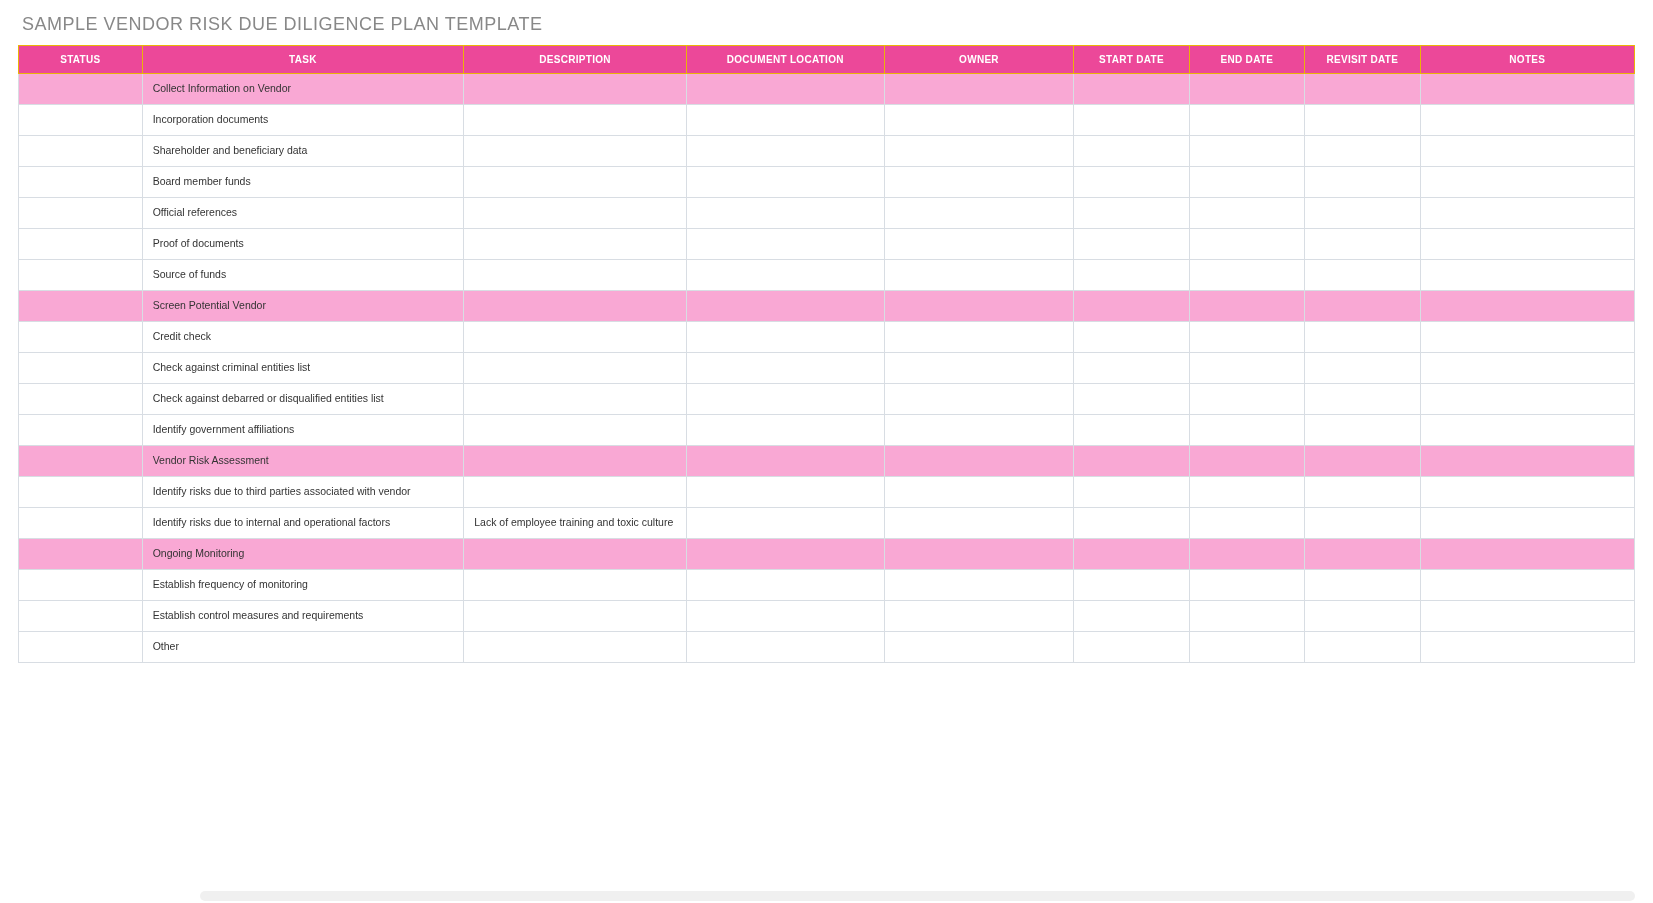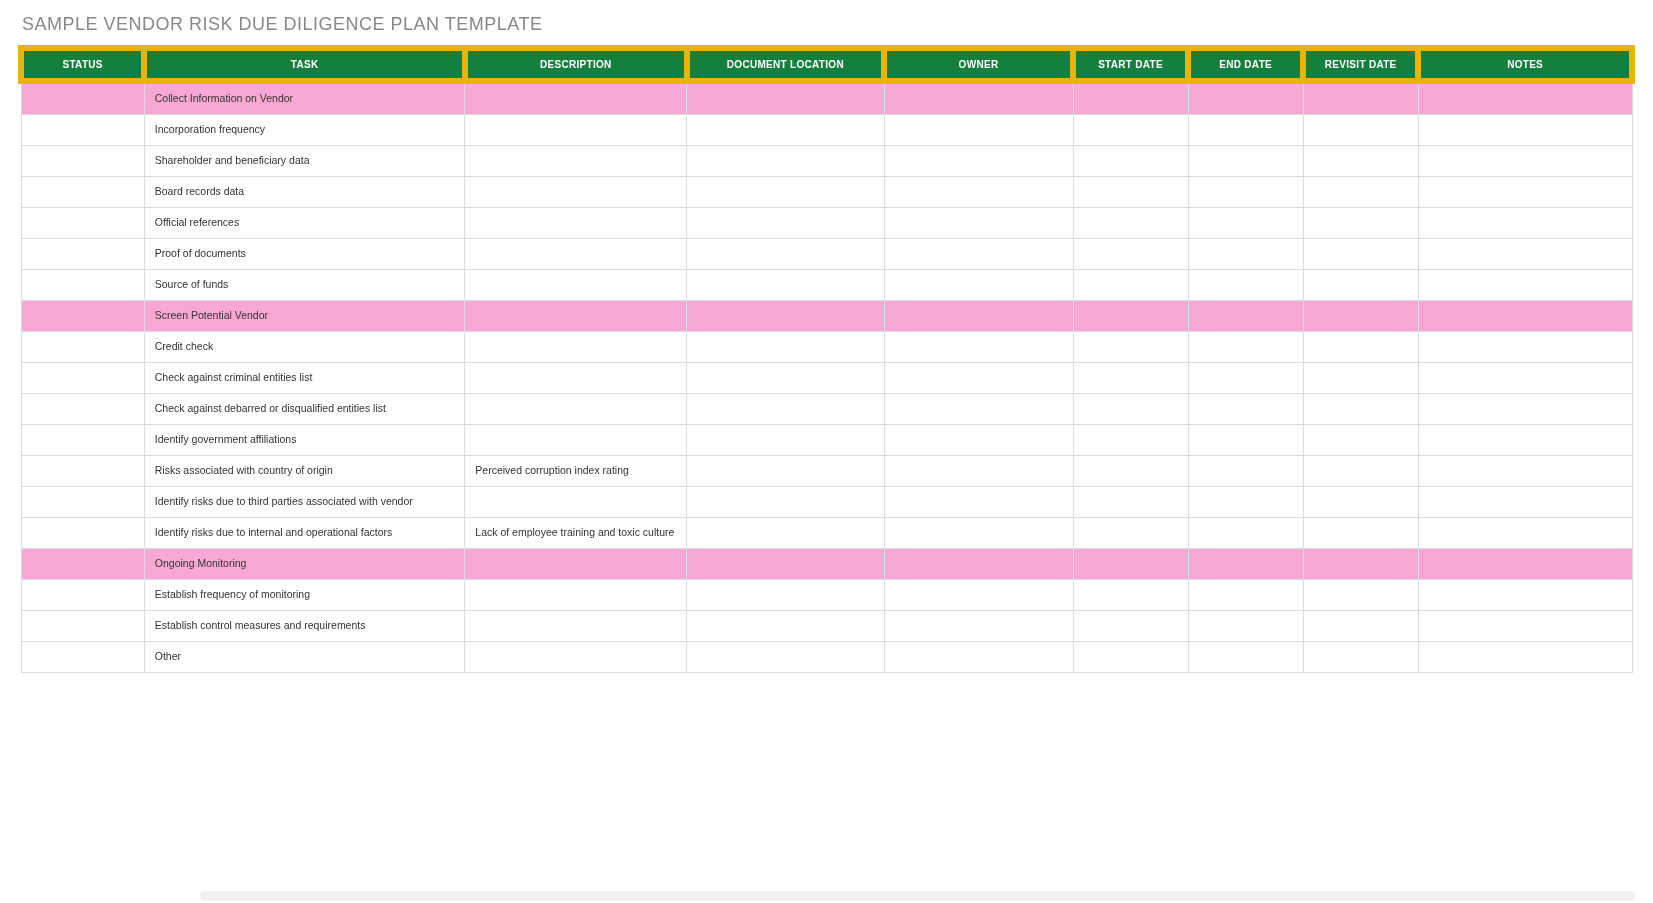--- a/index.html
+++ b/index.html
@@ -16,27 +16,27 @@
     letter-spacing: 0.5px;
     color: #888888;
     margin: 4px 0 10px 4px;
   }
   table {
     width: 100%;
     border-collapse: collapse;
     table-layout: fixed;
   }
   th {
-    background: #15803d;
+    background: #ec4899;
     color: #ffffff;
     font-size: 10px;
     font-weight: 700;
     text-transform: uppercase;
     padding: 8px 6px;
-    border: 6px solid #eab308;
+    border: 1px solid #eab308;
     text-align: center;
     letter-spacing: 0.3px;
   }
   td {
     border: 1px solid #d8dde3;
     padding: 8px 10px;
     font-size: 10.5px;
     color: #333333;
     vertical-align: middle;
     height: 31px;
@@ -102,21 +102,21 @@
         <td></td>
         <td></td>
         <td></td>
         <td></td>
         <td></td>
         <td></td>
         <td></td>
       </tr>
       <tr>
         <td></td>
-        <td>Incorporation frequency</td>
+        <td>Incorporation documents</td>
         <td></td>
         <td></td>
         <td></td>
         <td></td>
         <td></td>
         <td></td>
         <td></td>
       </tr>
       <tr>
         <td></td>
@@ -124,21 +124,21 @@
         <td></td>
         <td></td>
         <td></td>
         <td></td>
         <td></td>
         <td></td>
         <td></td>
       </tr>
       <tr>
         <td></td>
-        <td>Board records data</td>
+        <td>Board member funds</td>
         <td></td>
         <td></td>
         <td></td>
         <td></td>
         <td></td>
         <td></td>
         <td></td>
       </tr>
       <tr>
         <td></td>
@@ -221,24 +221,24 @@
         <td></td>
         <td>Identify government affiliations</td>
         <td></td>
         <td></td>
         <td></td>
         <td></td>
         <td></td>
         <td></td>
         <td></td>
       </tr>
-      <tr>
-        <td></td>
-        <td>Risks associated with country of origin</td>
-        <td>Perceived corruption index rating</td>
+      <tr class="section">
+        <td></td>
+        <td>Vendor Risk Assessment</td>
+        <td></td>
         <td></td>
         <td></td>
         <td></td>
         <td></td>
         <td></td>
         <td></td>
       </tr>
       <tr>
         <td></td>
         <td>Identify risks due to third parties associated with vendor</td>

